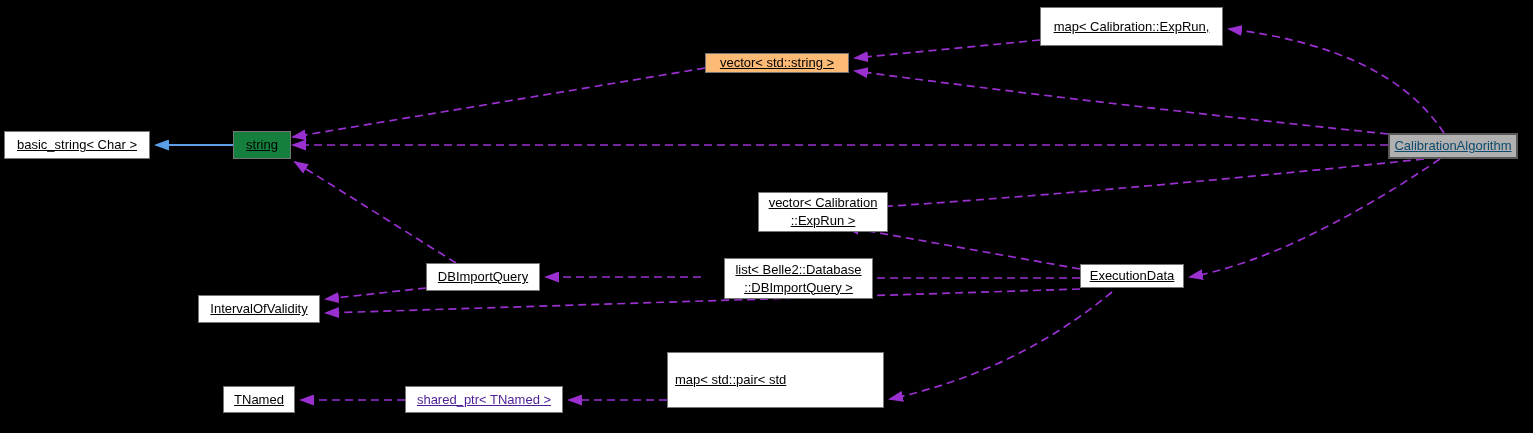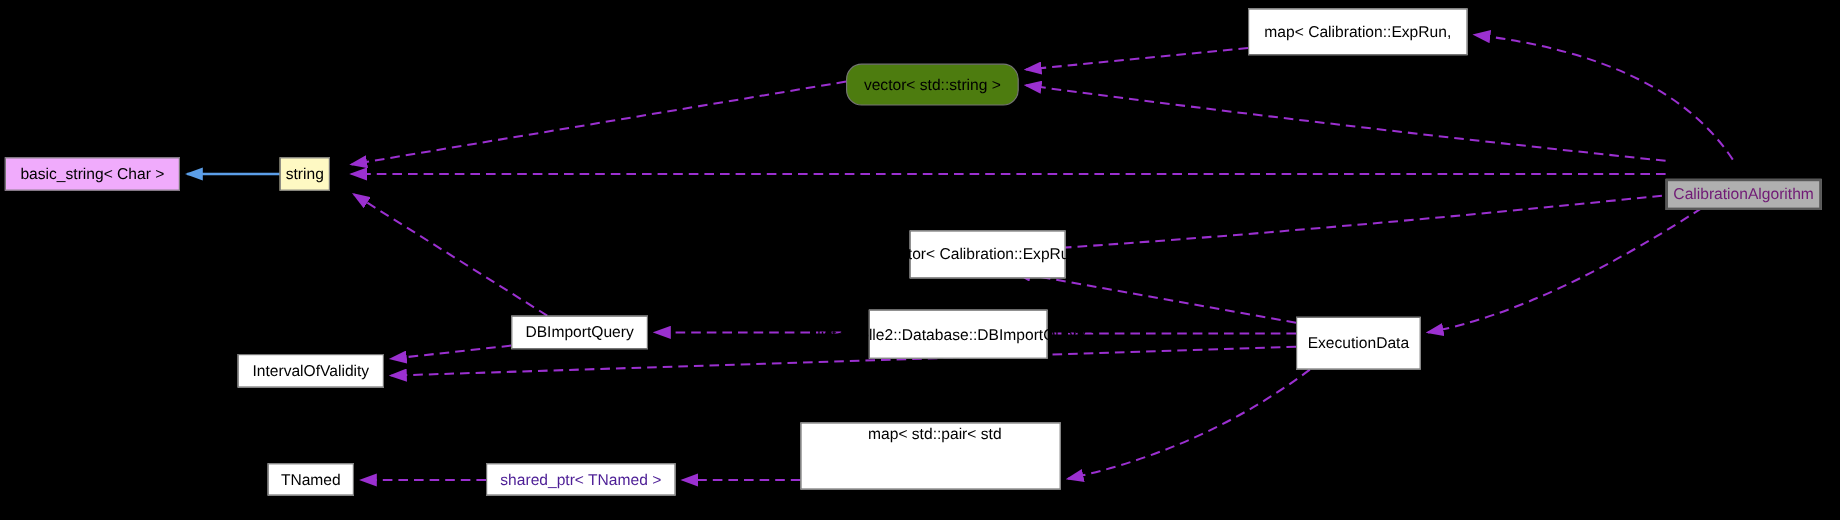--- a/index.html
+++ b/index.html
@@ -11,27 +11,28 @@
     font-family:"Liberation Sans", sans-serif;
   }
   #edges{position:absolute;left:0;top:0;width:1533px;height:433px;}
   .node{
     position:absolute;
     box-sizing:border-box;
     background:#fff;
     border:1px solid #757575;
     color:#000;
     display:flex;
-    flex-direction:row;
+    flex-direction:column;
     justify-content:center;
     align-items:center;
     font-size:13px;
     line-height:18px;
     white-space:pre;
     cursor:pointer;
+    text-decoration:underline;
   }
   .node.align-left{align-items:flex-start;padding-left:7px;}
   .node.highlighted{
     background:#b0b0b0;
     border:2px solid #585858;
     cursor:default;
   }
   .node .line{pointer-events:none;}
 </style>
 </head>
@@ -61,27 +62,27 @@
         <path d="M701,277 L546,277" fill="none" stroke="#9b30d0" stroke-width="1.7" stroke-dasharray="8,5" marker-end="url(#arrow-usage)"></path>
         <path d="M426,288 L326,299" fill="none" stroke="#9b30d0" stroke-width="1.7" stroke-dasharray="8,5" marker-end="url(#arrow-usage)"></path>
         <path d="M1080,289 L326,313" fill="none" stroke="#9b30d0" stroke-width="1.7" stroke-dasharray="8,5" marker-end="url(#arrow-usage)"></path>
         <path d="M1440,159 Q1293,258 1190,277" fill="none" stroke="#9b30d0" stroke-width="1.7" stroke-dasharray="8,5" marker-end="url(#arrow-usage)"></path>
         <path d="M1112,292 Q1015,372 890,399" fill="none" stroke="#9b30d0" stroke-width="1.7" stroke-dasharray="8,5" marker-end="url(#arrow-usage)"></path>
         <path d="M667,400 L569,400" fill="none" stroke="#9b30d0" stroke-width="1.7" stroke-dasharray="8,5" marker-end="url(#arrow-usage)"></path>
         <path d="M405,400 L301,400" fill="none" stroke="#9b30d0" stroke-width="1.7" stroke-dasharray="8,5" marker-end="url(#arrow-usage)"></path>
       </g>
   </svg>
   <div id="nodes">
-      <div class="node" style="left: 4px; top: 131px; width: 146px; height: 28px; background: #f0abfc; border-color: rgb(117, 117, 117); color: rgb(0, 0, 0);"><div class="line">basic_string&lt; Char &gt;</div></div>
-      <div class="node" style="left: 233px; top: 131px; width: 42px; height: 28px; background: #fef9c3; border-color: rgb(117, 117, 117); color: rgb(0, 0, 0); text-align: center;"><div class="line">string</div></div>
-      <div class="node" style="left: 705px; top: 53px; width: 144px; height: 35px; background: #4d7c0f; border-color: rgb(117, 117, 117); color: rgb(0, 0, 0); border-radius: 13px;"><div class="line">vector&lt; std::string &gt;</div></div>
+      <div class="node" style="left: 4px; top: 131px; width: 146px; height: 28px; background: #ffffff; border-color: rgb(117, 117, 117); color: rgb(0, 0, 0);"><div class="line">basic_string&lt; Char &gt;</div></div>
+      <div class="node" style="left: 233px; top: 131px; width: 58px; height: 28px; background: #15803d; border-color: rgb(117, 117, 117); color: rgb(0, 0, 0); text-align: center;"><div class="line">string</div></div>
+      <div class="node" style="left: 705px; top: 53px; width: 144px; height: 20px; background: #fdba74; border-color: rgb(117, 117, 117); color: rgb(0, 0, 0);"><div class="line">vector&lt; std::string &gt;</div></div>
       <div class="node" style="left: 1040px; top: 7px; width: 183px; height: 39px; background: rgb(255, 255, 255); border-color: rgb(117, 117, 117); color: rgb(0, 0, 0);"><div class="line">map&lt; Calibration::ExpRun,</div></div>
-      <div class="node highlighted" style="left: 1388px; top: 133px; width: 130px; height: 26px; background: rgb(176, 176, 176); border-color: rgb(88, 88, 88); color: #701a75; margin-top: 16px;"><div class="line">CalibrationAlgorithm</div></div>
+      <div class="node highlighted" style="left: 1388px; top: 133px; width: 130px; height: 26px; background: rgb(176, 176, 176); border-color: rgb(88, 88, 88); color: #0c4a6e;"><div class="line">CalibrationAlgorithm</div></div>
       <div class="node" style="left: 710px; top: 192px; width: 130px; height: 40px; background: rgb(255, 255, 255); border-color: rgb(117, 117, 117); color: rgb(0, 0, 0); margin-left: 48px;"><div class="line">vector&lt; Calibration</div><div class="line">::ExpRun &gt;</div></div>
       <div class="node" style="left: 426px; top: 263px; width: 114px; height: 28px; background: rgb(255, 255, 255); border-color: rgb(117, 117, 117); color: rgb(0, 0, 0); text-align: center;"><div class="line">DBImportQuery</div></div>
       <div class="node" style="left: 701px; top: 258px; width: 149px; height: 41px; background: rgb(255, 255, 255); border-color: rgb(117, 117, 117); color: rgb(0, 0, 0); margin-left: 23px;"><div class="line">list&lt; Belle2::Database</div><div class="line">::DBImportQuery &gt;</div></div>
-      <div class="node" style="left: 1080px; top: 264px; width: 104px; height: 44px; background: rgb(255, 255, 255); border-color: rgb(117, 117, 117); color: rgb(0, 0, 0);"><div class="line">ExecutionData</div></div>
+      <div class="node" style="left: 1080px; top: 264px; width: 104px; height: 24px; background: rgb(255, 255, 255); border-color: rgb(117, 117, 117); color: rgb(0, 0, 0);"><div class="line">ExecutionData</div></div>
       <div class="node" style="left: 198px; top: 295px; width: 122px; height: 28px; background: rgb(255, 255, 255); border-color: rgb(117, 117, 117); color: rgb(0, 0, 0); justify-content: center;"><div class="line">IntervalOfValidity</div></div>
       <div class="node" style="left: 223px; top: 386px; width: 72px; height: 27px; background: rgb(255, 255, 255); border-color: rgb(117, 117, 117); color: rgb(0, 0, 0);"><div class="line">TNamed</div></div>
       <div class="node" style="left: 405px; top: 386px; width: 158px; height: 27px; background: rgb(255, 255, 255); border-color: rgb(117, 117, 117); color: #4c1d95;"><div class="line">shared_ptr&lt; TNamed &gt;</div></div>
       <div class="node align-left" style="left: 667px; top: 352px; width: 217px; height: 56px; background: rgb(255, 255, 255); border-color: rgb(117, 117, 117); color: rgb(0, 0, 0);"><div class="line">map&lt; std::pair&lt; std</div></div>
     </div>
 </div>
 
 </body></html>

